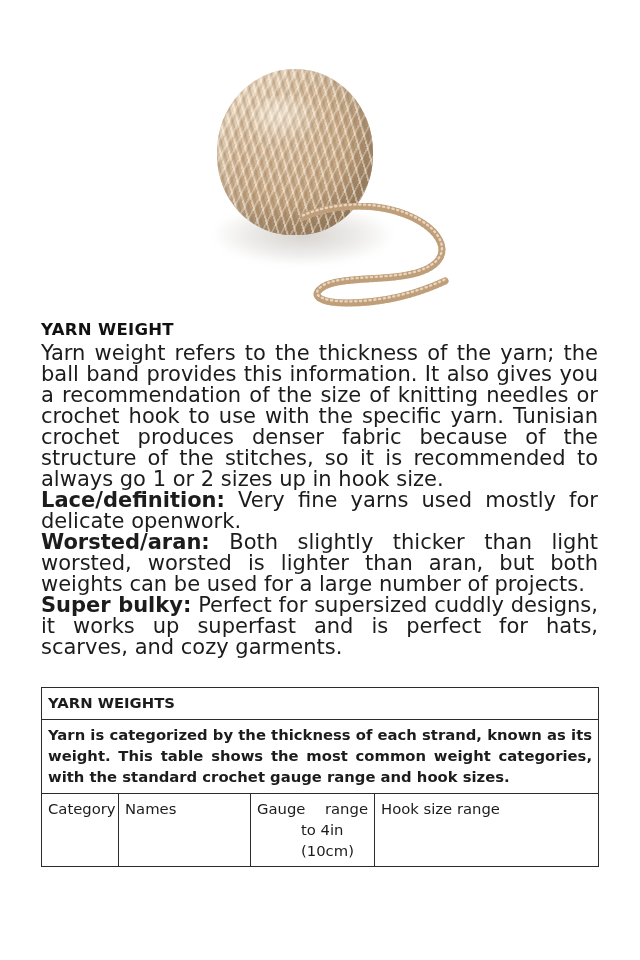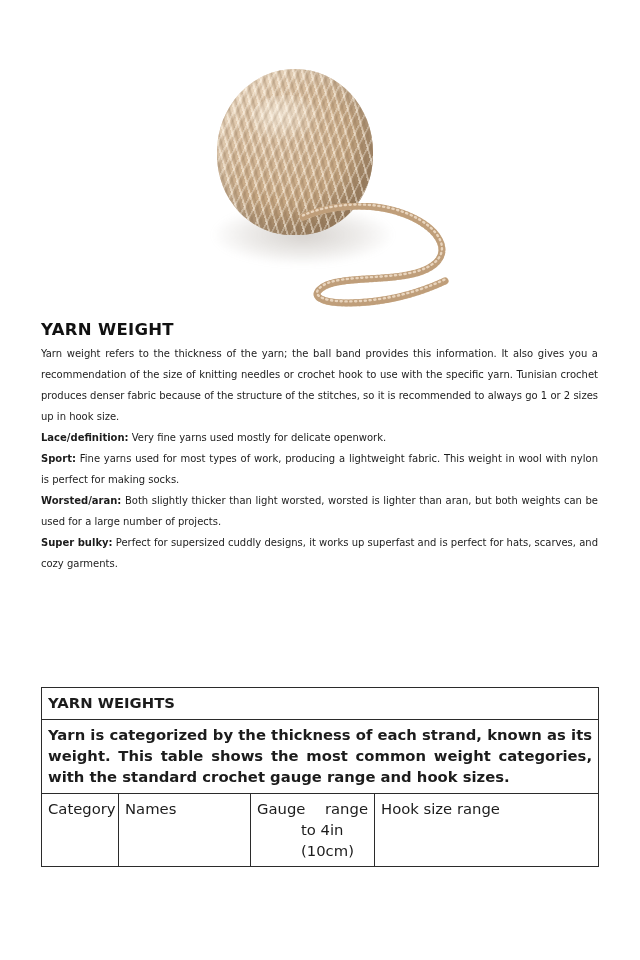--- a/index.html
+++ b/index.html
@@ -119,21 +119,21 @@
     width: 557px;
   }
   .doc-title {
     font-size: 16.5px;
     font-weight: bold;
     letter-spacing: .3px;
     margin: 10px 0 4px 0;
     color: #111111;
   }
   p.body {
-    font-size: 10px;
+    font-size: 21px;
     line-height: 21px;
     text-align: justify;
     margin: 0;
     color: #1c1c1c;
   }
   p.body .term { font-weight: bold; }
 
   
   .yw-table {
     position: absolute;
@@ -192,23 +192,20 @@
 <div class="doc">
 
   <div class="doc-title">YARN WEIGHT</div>
 
   <p class="body">Yarn weight refers to the thickness of the yarn; the ball band provides this information. It also gives you a recommendation of the size of knitting needles or crochet hook to use with the specific yarn. Tunisian crochet produces denser fabric because of the structure of the stitches, so it is recommended to always go 1 or 2 sizes up in hook size.</p>
 
   <p class="body">
     <span class="term">Lace/definition:</span><span> Very fine yarns used mostly for delicate openwork.</span>
   </p>
 
-  <p class="body">
-    <span class="term">Sport:</span><span> Fine yarns used for most types of work, producing a lightweight fabric. This weight in wool with nylon is perfect for making socks.</span>
-  </p>
 
 
   <p class="body">
     <span class="term">Worsted/aran:</span><span> Both slightly thicker than light worsted, worsted is lighter than aran, but both weights can be used for a large number of projects.</span>
   </p>
 
 
   <p class="body">
     <span class="term">Super bulky:</span><span> Perfect for supersized cuddly designs, it works up superfast and is perfect for hats, scarves, and cozy garments.</span>
   </p>

